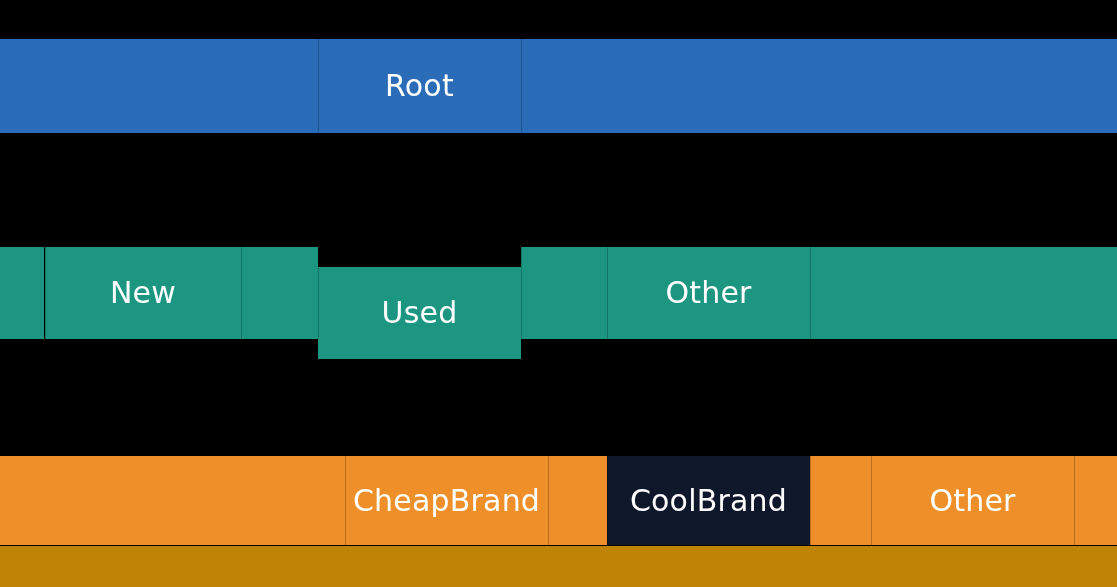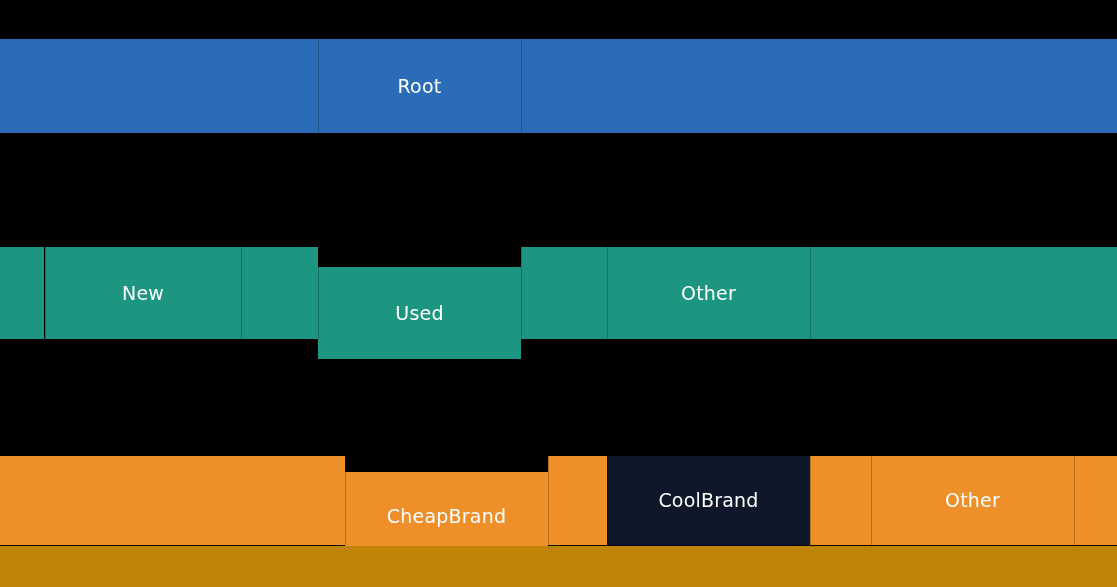--- a/index.html
+++ b/index.html
@@ -28,21 +28,21 @@
     top: 0;
     height: 100%;
     box-sizing: border-box;
     display: flex;
     align-items: center;
     justify-content: center;
     overflow: hidden;
   }
   .node-label {
     color: #ffffff;
-    font-size: 19px;
+    font-size: 30px;
     line-height: 1;
     letter-spacing: 0.2px;
     white-space: nowrap;
     text-align: left;
     pointer-events: none;
   }
   .sep {
     position: absolute;
     top: 0;
     height: 100%;
@@ -80,21 +80,21 @@
       <div class="sep" style="left: 521px;"></div>
       <div class="node" style="left: 607px; width: 203px; background: rgb(28, 150, 129);">
         <span class="node-label" style="color: rgb(255, 255, 255);">Other</span>
       </div>
       <div class="sep" style="left: 607px;"></div>
       <div class="node no-label" style="left: 810px; width: 307px; background: rgb(28, 150, 129);"></div>
       <div class="sep" style="left: 810px;"></div>
     </div>
     <div class="level" style="top: 456px; height: 89px;">
       <div class="node no-label" style="left: 0px; width: 345px; background: rgb(239, 143, 42);"></div>
-      <div class="node" style="left: 345px; width: 203px; background: rgb(239, 143, 42); margin-top: 16px;">
+      <div class="node" style="left: 345px; width: 203px; background: rgb(239, 143, 42);">
         <span class="node-label" style="color: rgb(255, 255, 255);">CheapBrand</span>
       </div>
       <div class="sep" style="left: 345px;"></div>
       <div class="node no-label" style="left: 548px; width: 59px; background: rgb(239, 143, 42);"></div>
       <div class="sep" style="left: 548px;"></div>
       <div class="node" style="left: 607px; width: 203px; background: #0f172a;">
         <span class="node-label" style="color: rgb(255, 255, 255);">CoolBrand</span>
       </div>
       <div class="sep" style="left: 607px;"></div>
       <div class="node no-label" style="left: 810px; width: 61px; background: rgb(239, 143, 42);"></div>

